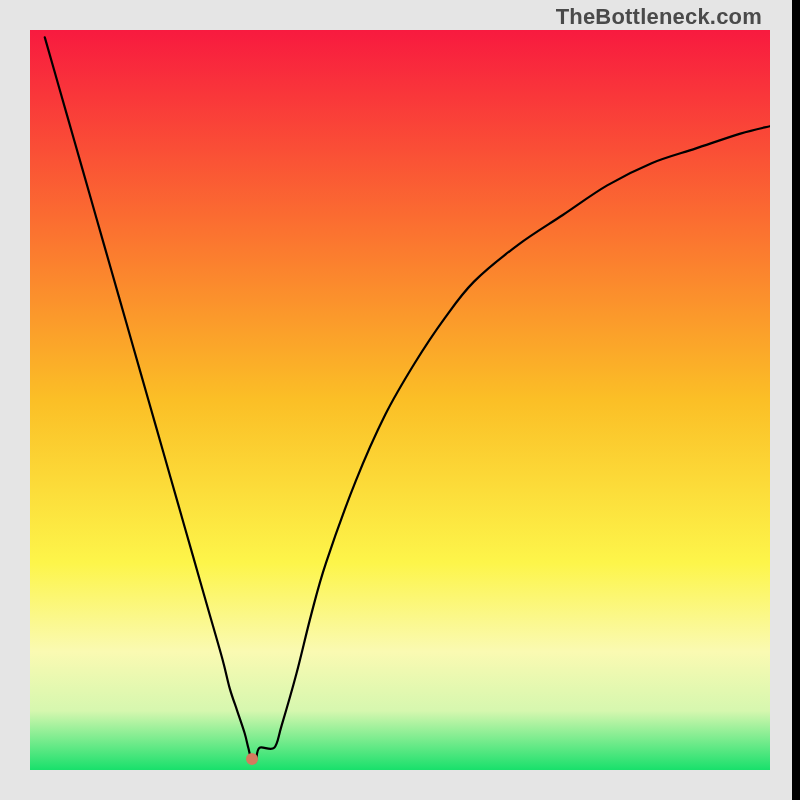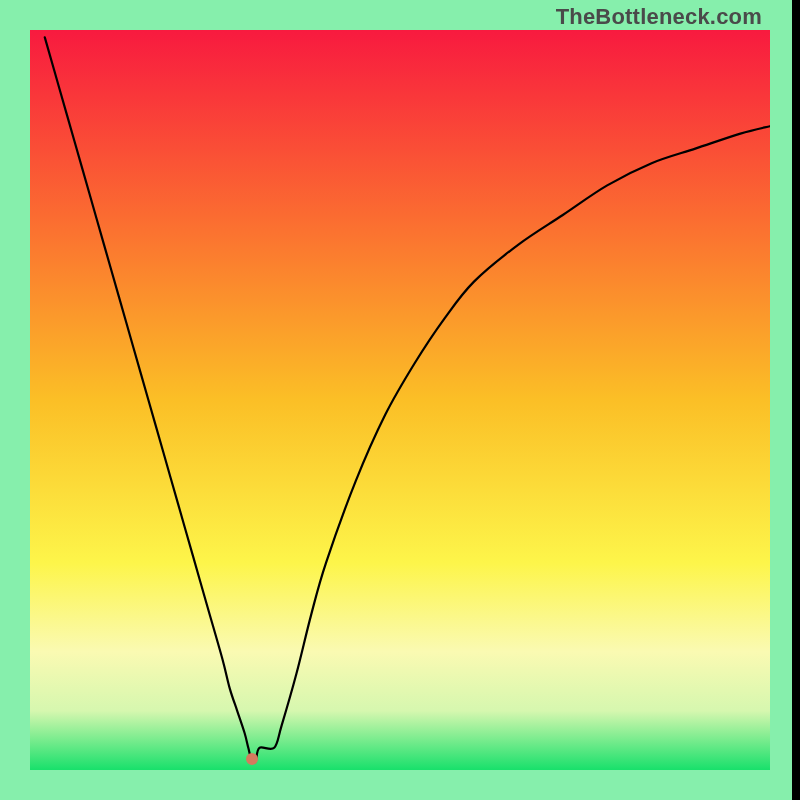--- a/index.html
+++ b/index.html
@@ -8,21 +8,21 @@
     width: 800px;
     height: 800px;
     overflow: hidden;
     background: #000;
     font-family: Arial, Helvetica, sans-serif;
   }
   .frame {
     position: relative;
     width: 792px;
     height: 800px;
-    background: #86efac;
+    background: #e5e5e5;
   }
   .plot-area {
     position: absolute;
     left: 30px;
     top: 30px;
     width: 740px;
     height: 740px;
   }
   .watermark {
     position: absolute;

